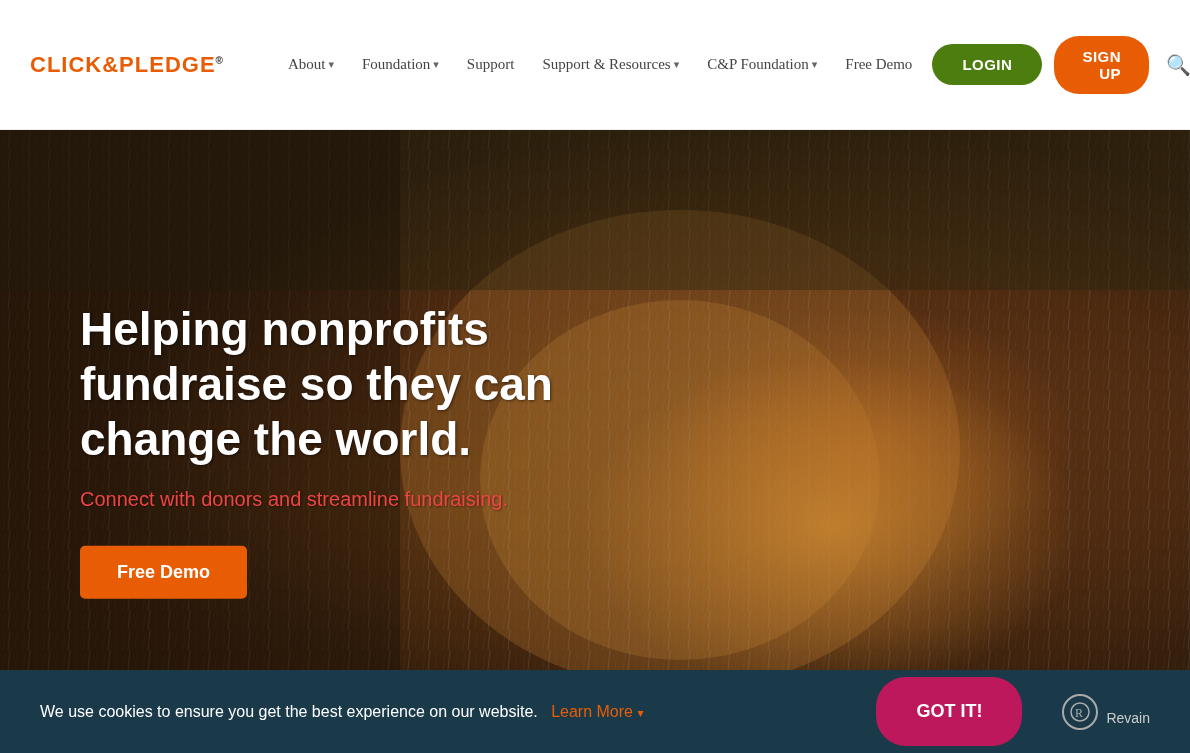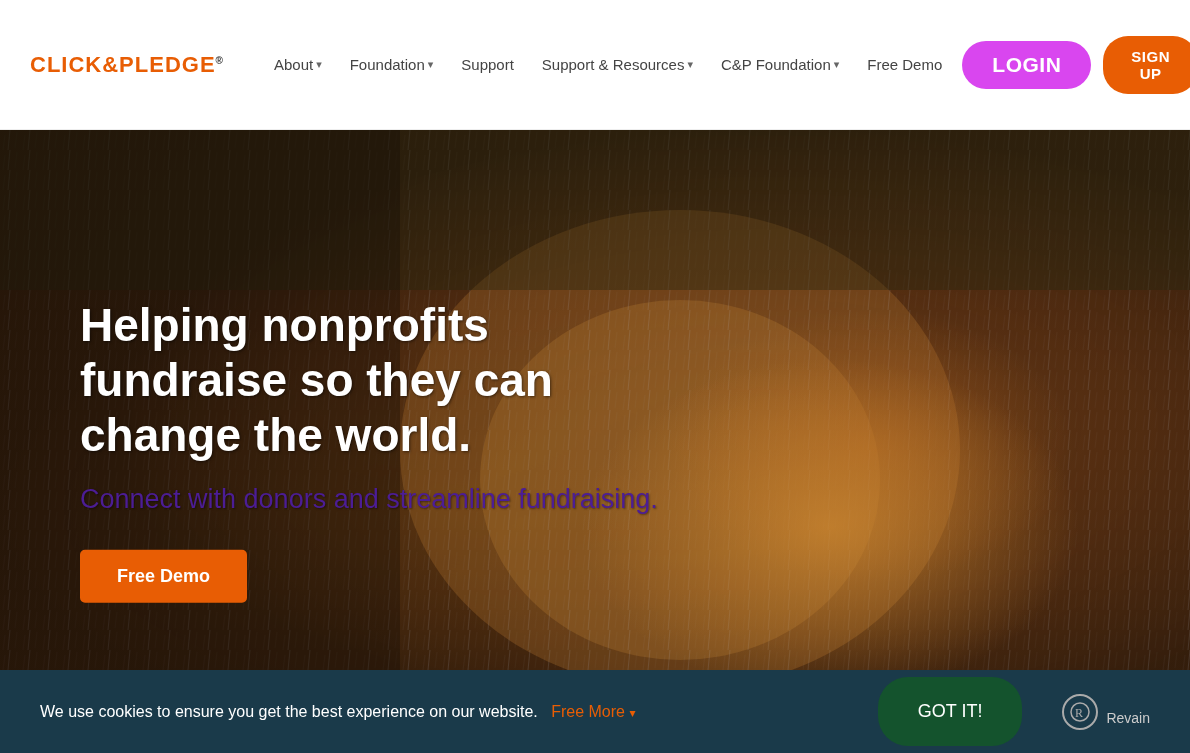--- a/index.html
+++ b/index.html
@@ -12,21 +12,21 @@
       display: flex;
       align-items: center;
       padding: 0 30px;
       border-bottom: 1px solid #eee;
       position: relative;
       z-index: 10;
     }
     .logo {
       display: flex;
       align-items: center;
-      margin-right: 40px;
+      margin-right: 54px;
       flex-shrink: 0;
     }
     .logo-text {
       font-size: 22px;
       font-weight: bold;
       color: #333;
       letter-spacing: 1px;
     }
     .logo-text span {
       color: #e85d04;
@@ -34,20 +34,21 @@
     .logo-registered {
       font-size: 10px;
       color: #333;
       vertical-align: super;
     }
     nav {
       display: flex;
       align-items: center;
       gap: 8px;
       flex: 1;
+      font-family: Liberation Serif, serif;
     }
     .nav-item {
       display: flex;
       align-items: center;
       gap: 3px;
       cursor: pointer;
       padding: 8px 10px;
       color: #444;
       font-size: 15px;
       white-space: nowrap;
@@ -56,40 +57,41 @@
       font-size: 11px;
       color: #666;
     }
     .nav-buttons {
       display: flex;
       align-items: center;
       gap: 12px;
       margin-left: 10px;
     }
     .btn-login {
-      background: #d946ef;
+      background: #4d7c0f;
       color: #fff;
       border: none;
       border-radius: 25px;
       padding: 12px 30px;
-      font-size: 21px;
+      font-size: 15px;
       font-weight: bold;
       cursor: pointer;
       letter-spacing: 0.5px;
     }
     .btn-signup {
       background: #e85d04;
       color: #fff;
       border: none;
       border-radius: 25px;
       padding: 12px 28px;
       font-size: 15px;
       font-weight: bold;
       cursor: pointer;
       letter-spacing: 0.5px;
+      text-align: right;
     }
     .search-icon-btn {
       background: none;
       border: none;
       cursor: pointer;
       color: #444;
       font-size: 20px;
       padding: 5px;
     }
 
@@ -156,23 +158,23 @@
       max-width: 600px;
     }
     .hero-title {
       font-size: 46px;
       font-weight: bold;
       line-height: 1.2;
       margin-bottom: 20px;
       text-shadow: 1px 1px 3px rgba(0,0,0,0.5);
     }
     .hero-subtitle {
-      font-size: 27px;
+      font-size: 20px;
       margin-bottom: 35px;
-      color: #4c1d95;
+      color: #ef4444;
       text-shadow: 1px 1px 2px rgba(0,0,0,0.4);
     }
     .btn-free-demo {
       background: #e85d04;
       color: #fff;
       border: 2px solid #e85d04;
       border-radius: 5px;
       padding: 14px 35px;
       font-size: 18px;
       font-weight: bold;
@@ -201,27 +203,27 @@
     .cookie-learn-more {
       color: #e85d04;
       cursor: pointer;
       font-size: 16px;
     }
     .cookie-chevron {
       color: #e85d04;
       font-size: 12px;
     }
     .btn-got-it {
-      background: #14532d;
+      background: #be185d;
       color: #fff;
       border: none;
       border-radius: 30px;
       padding: 24px 40px;
       font-size: 18px;
-      font-weight: normal;
+      font-weight: bold;
       cursor: pointer;
       white-space: nowrap;
     }
     .revain-badge {
       display: flex;
       align-items: center;
       gap: 8px;
       margin-left: 20px;
     }
     .revain-icon {
@@ -327,21 +329,21 @@
     <h1 class="hero-title">Helping nonprofits fundraise so they can change the world.</h1>
     <p class="hero-subtitle">Connect with donors and streamline fundraising.</p>
     <button class="btn-free-demo">Free Demo</button>
   </div>
 </section>
 
 <div class="cookie-banner">
   <span class="cookie-text">
     <span>We use cookies to ensure you get the best experience on our website.</span>
     &nbsp;
-    <span class="cookie-learn-more">Free More</span>
+    <span class="cookie-learn-more">Learn More</span>
     <span class="cookie-chevron"> ▾</span>
   </span>
   <button class="btn-got-it">GOT IT!</button>
   <div class="revain-badge">
     <div class="revain-icon">
       <svg width="20" height="20" viewBox="0 0 20 20">
         <circle cx="10" cy="10" r="9" fill="none" stroke="#aaa" stroke-width="1.5"></circle>
         <text x="5" y="15" font-size="12" fill="#aaa" font-family="serif">R</text>
       </svg>
     </div>

